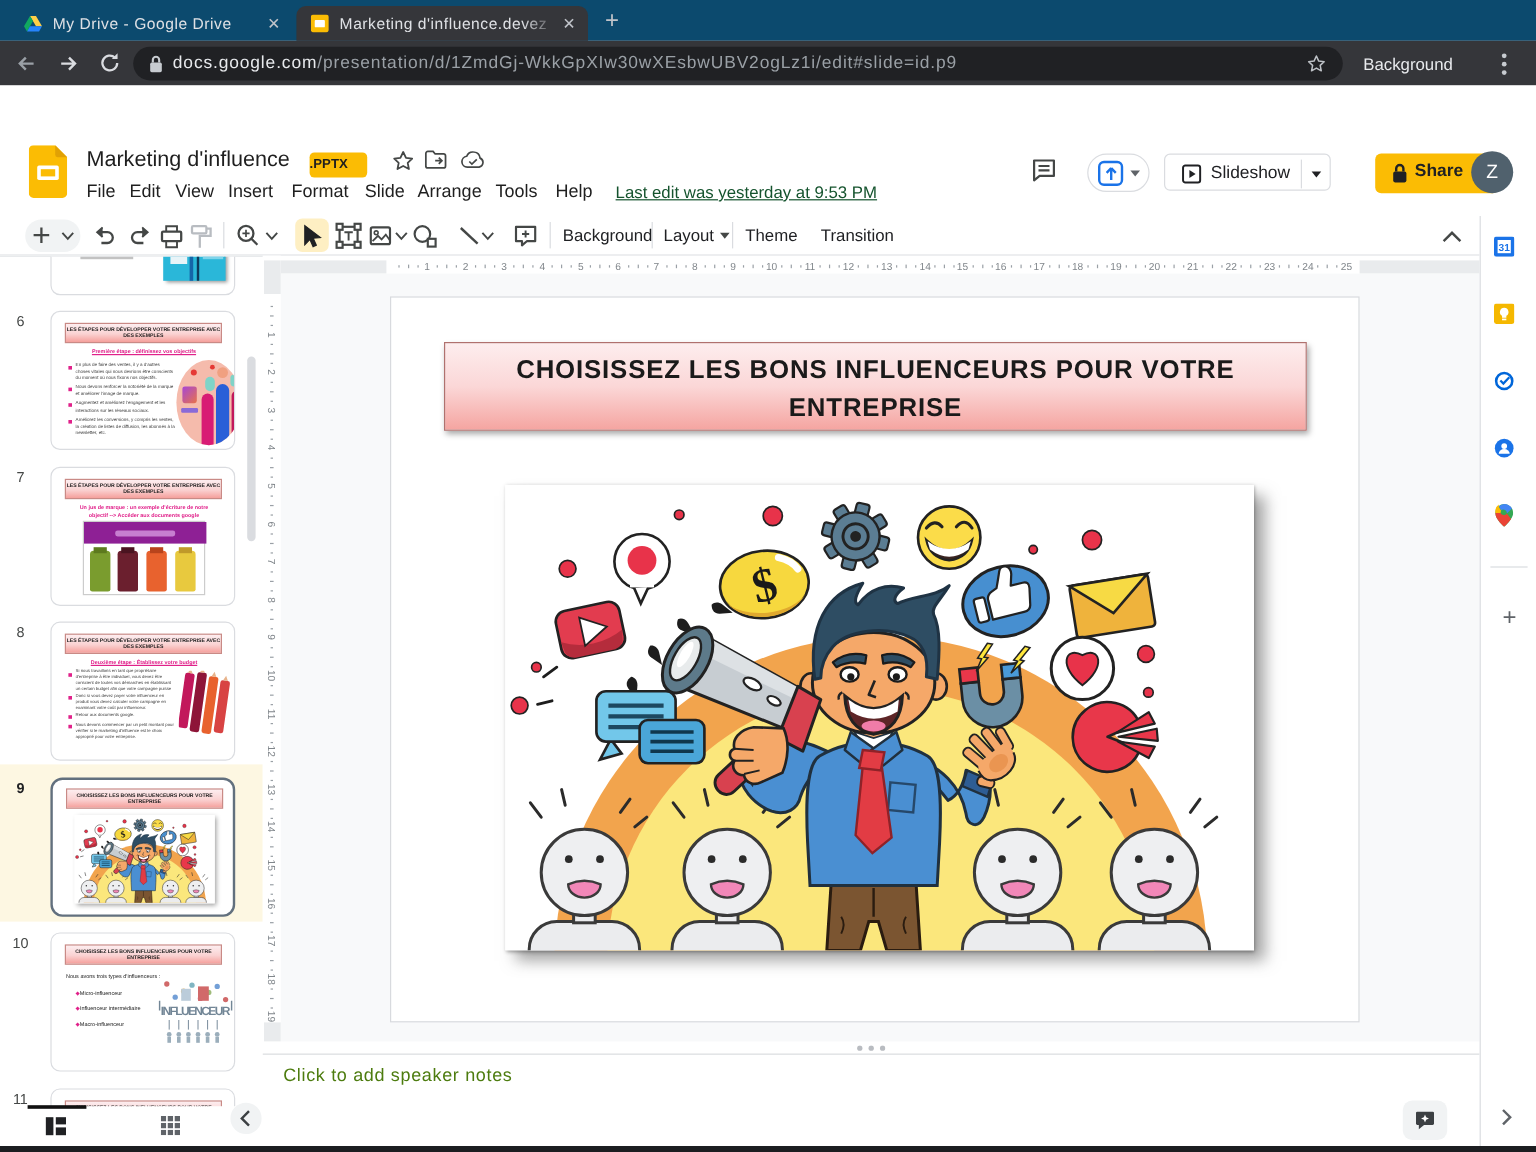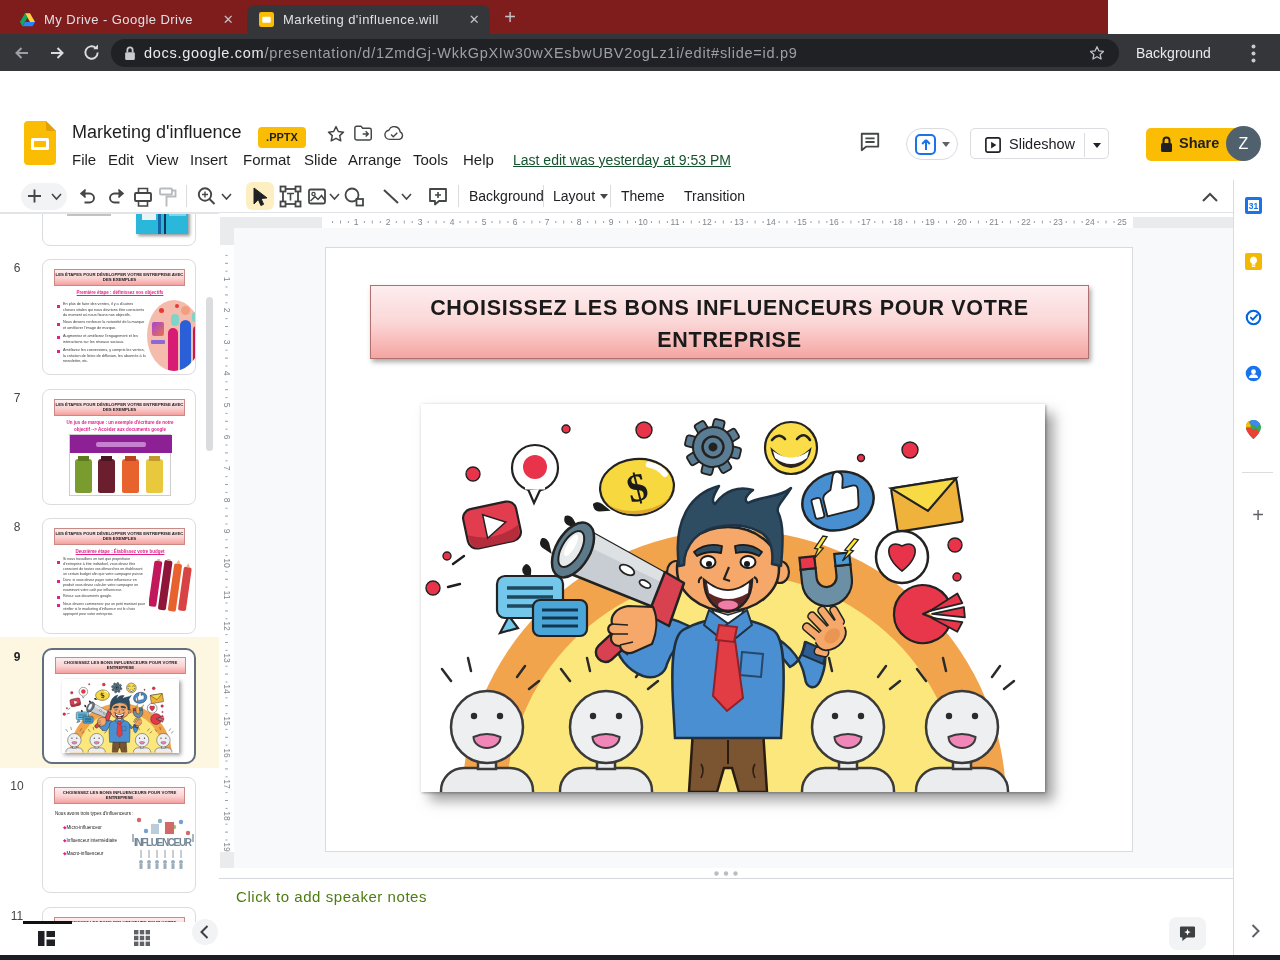--- a/index.html
+++ b/index.html
@@ -1,19 +1,19 @@
 <!DOCTYPE html>
 <html><head>
 <meta charset="utf-8">
 <style>
 * { margin:0; padding:0; box-sizing:border-box; }
 html,body { width:1280px; height:960px; overflow:hidden; font-family:"Liberation Sans",sans-serif; background:#fff; }
 #app { position:relative; width:1280px; height:960px; }
 
-#tabbar { position:absolute; left:0; top:0; width:1108px; height:34px; background:#7f1d1d; }
+#tabbar { position:absolute; left:0; top:0; width:1280px; height:34px; background:#0c4a6e; }
 .tab { position:absolute; top:5px; height:29px; border-radius:8px 8px 0 0; display:flex; align-items:center; font-size:13px; letter-spacing:0.45px; color:#dfe1e5; }
 #tab1 { left:8px; width:236px; }
 #tab2 { left:247px; width:243px; background:#35363a; }
 .tabx { color:#c0c3c9; font-size:13px; }
 #urlrow { position:absolute; left:0; top:34px; width:1280px; height:37px; background:#35363a; }
 #urlpill { position:absolute; left:111px; top:5px; width:1008px; height:28px; background:#202124; border-radius:14px; display:flex; align-items:center;text-align:center; }
 
 #notice { position:absolute; left:0; top:71px; width:1280px; height:41px; background:#fbf0cd; font-size:14px; color:#26282b; }
 
 #dhead { position:absolute; left:0; top:112px; width:1280px; height:68px; background:#fff; }
@@ -54,21 +54,21 @@
           <path d="M14.5 75 L29 50 H87 L72.5 75 Z" fill="#2684fc"></path>
         </svg>
       <span style="margin-left:9px;flex:1;white-space:nowrap;overflow:hidden">My Drive - Google Drive</span>
         <span class="tabx" style="margin-right:10px">✕</span>
       </div>
     <div class="tab" id="tab2">
       <svg style="margin-left:12px" width="15" height="15" viewBox="0 0 16 16">
           <rect width="16" height="16" rx="2.5" fill="#fbbc04"></rect>
           <rect x="3.5" y="5" width="9" height="6.5" rx="0.8" fill="#fff"></rect>
         </svg>
-      <span style="margin-left:9px;flex:1;white-space:nowrap;overflow:hidden;-webkit-mask-image:linear-gradient(90deg,#000 82%,transparent 98%)">Marketing d'influence.will</span>
+      <span style="margin-left:9px;flex:1;white-space:nowrap;overflow:hidden;-webkit-mask-image:linear-gradient(90deg,#000 82%,transparent 98%)">Marketing d'influence.devez</span>
         <span class="tabx" style="margin-right:10px">✕</span>
       </div>
     <div style="position:absolute;left:498px;top:6px;width:24px;height:24px;color:#c0c3c9;font-size:20px;line-height:23px;text-align:center;font-weight:300">+</div>
   </div>
 
   <div id="urlrow">
     <svg style="position:absolute;left:12px;top:9px" width="20" height="20" viewBox="0 0 20 20">
         <path d="M16 10 H5 M9.5 5 L4.5 10 L9.5 15" stroke="#9aa0a6" stroke-width="2" fill="none"></path>
       </svg>
     <svg style="position:absolute;left:47px;top:9px" width="20" height="20" viewBox="0 0 20 20">
@@ -108,21 +108,21 @@
 
 
   <div id="dhead">
     <svg style="position:absolute;left:24px;top:9px" width="32" height="44" viewBox="0 0 32 44">
       <path d="M2 0 H22 L32 10 V40 a4 4 0 0 1 -4 4 H4 a4 4 0 0 1 -4 -4 V4 a4 4 0 0 1 4 -4 Z" fill="#fbbc04" transform="translate(0,0) scale(1,1)"></path>
       <path d="M22 0 L32 10 H24 a2 2 0 0 1 -2 -2 Z" fill="#e1a104"></path>
       <rect x="7" y="17" width="18" height="12" rx="1.5" fill="#fff"></rect>
       <rect x="10" y="20" width="12" height="6" fill="#fbbc04"></rect>
     </svg>
     <div style="position:absolute;left:72px;top:10px;font-size:18px;color:#1f1f1f">Marketing d'influence</div>
-    <div style="position:absolute;left:258px;top:15px;width:48px;height:21px;background:#fbbc04;border-radius:4px;font-size:11px;font-weight:bold;text-align:center;line-height:21px;color:#1f1f1f">.PPTX</div>
+    <div style="position:absolute;left:258px;top:15px;width:48px;height:21px;background:#fbbc04;border-radius:4px;font-size:11px;font-weight:bold;line-height:21px;color:#1f1f1f">.PPTX</div>
     <svg style="position:absolute;left:326px;top:12px" width="20" height="20" viewBox="0 0 24 24">
         <path d="M12 3.2 L14.8 9 L21 9.8 L16.5 14 L17.7 20.2 L12 17.2 L6.3 20.2 L7.5 14 L3 9.8 L9.2 9 Z" fill="none" stroke="#444746" stroke-width="1.8" stroke-linejoin="round"></path>
       </svg>
     <svg style="position:absolute;left:354px;top:13px" width="19" height="17" viewBox="0 0 22 19">
         <path d="M1 3 a2 2 0 0 1 2-2 h5 l2 2.5 h8 a2 2 0 0 1 2 2 V15 a2 2 0 0 1 -2 2 H3 a2 2 0 0 1 -2 -2 Z" fill="none" stroke="#444746" stroke-width="1.7"></path>
         <path d="M10 10 h6 M13.5 7 l3 3 -3 3" fill="none" stroke="#444746" stroke-width="1.7"></path>
       </svg>
     <svg style="position:absolute;left:384px;top:14px" width="20" height="15" viewBox="0 0 24 17">
         <path d="M6.5 15.5 a5.5 5.5 0 0 1 -0.6 -10.95 A7 7 0 0 1 19.3 6.4 a4.8 4.8 0 0 1 -1 9.1 Z" fill="none" stroke="#444746" stroke-width="1.7"></path>
         <path d="M8.5 9.8 l2.6 2.6 L16 7.6" fill="none" stroke="#444746" stroke-width="1.7"></path>

